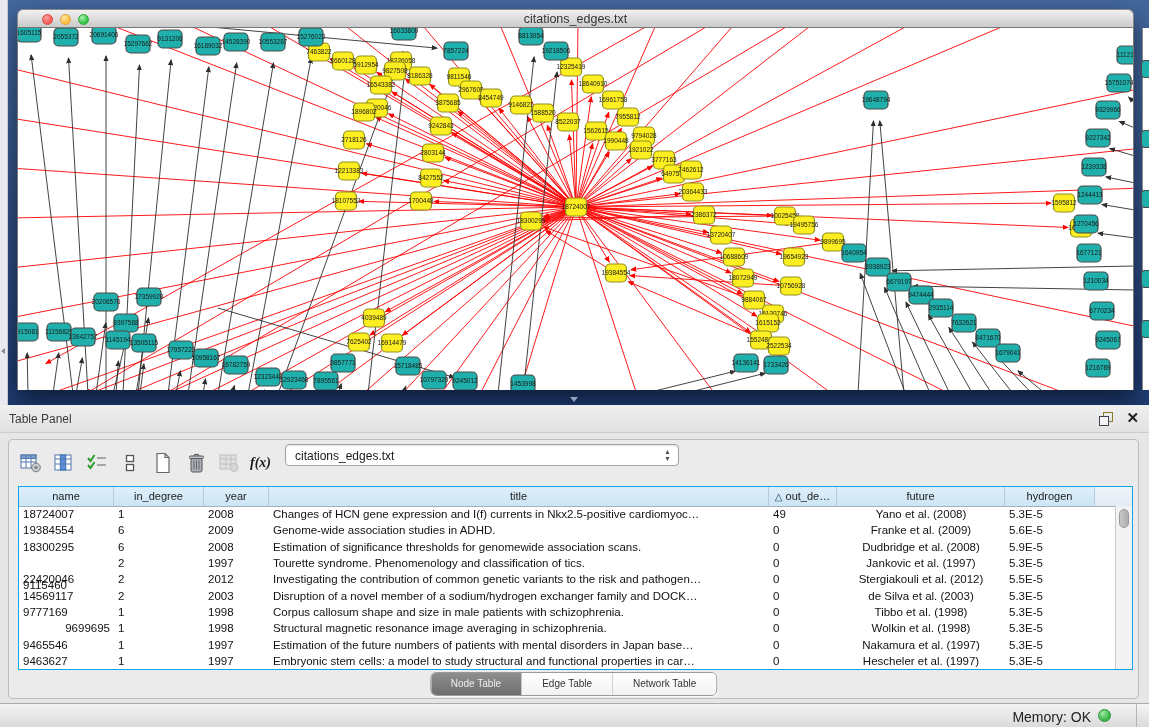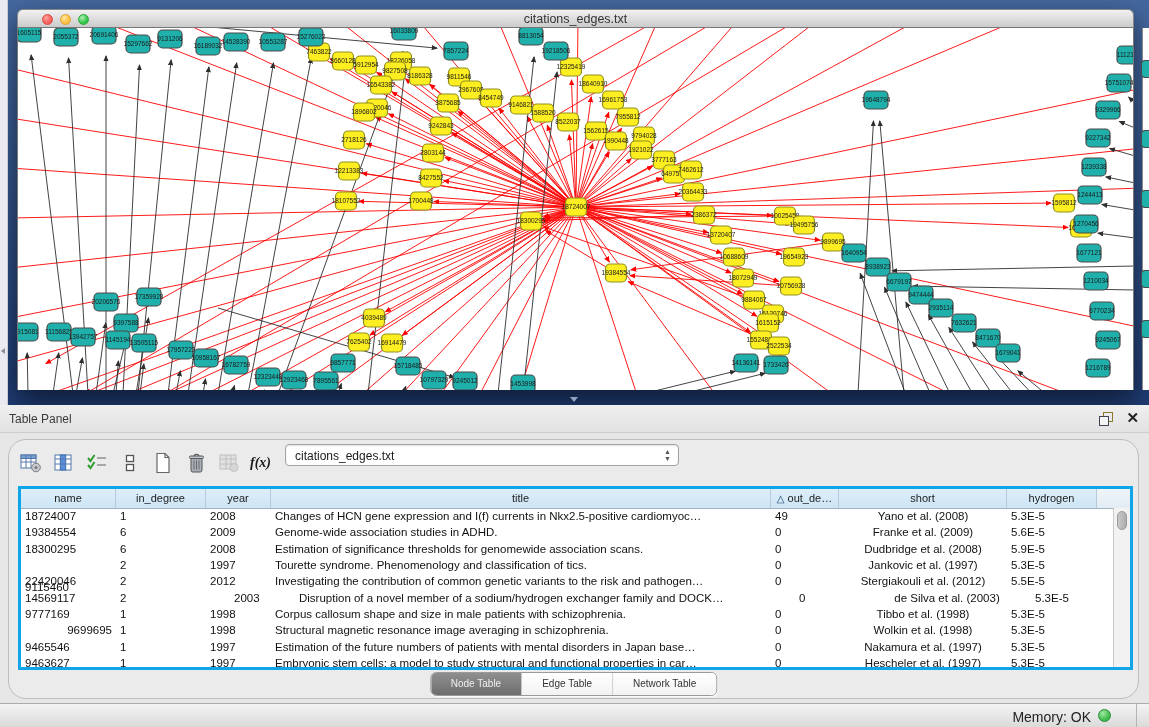--- a/index.html
+++ b/index.html
@@ -34,32 +34,32 @@
   .panel-header{position:absolute;left:0;top:405px;width:1149px;height:28px;box-sizing:border-box;
                 background:linear-gradient(#efefef,#e2e2e2);border-bottom:1px solid #cdcdcd}
   .panel-title{position:absolute;left:9px;top:7px;font-size:12px;color:#3b3b3b}
   .float-icon{position:absolute;right:36px;top:7px;width:14px;height:14px}
   .float-icon .sq-back{position:absolute;right:0;top:0;width:8px;height:8px;border:1.4px solid #8a7a2a;background:transparent}
   .float-icon .sq-front{position:absolute;left:0;bottom:0;width:8px;height:8px;border:1.4px solid #445;background:#f4f4f4}
   .close-icon{position:absolute;right:10px;top:5px;font-size:15px;font-weight:bold;color:#222;line-height:16px}
 
   .panel-body{position:absolute;left:0;top:433px;width:1149px;height:270px;background:#e6e6e6}
   .inner{position:absolute;left:8px;top:6px;width:1131px;height:260px;background:#ebebeb;
-         border:1px solid #bdbdbd;border-radius:18px;box-sizing:border-box}
+         border:1px solid #bdbdbd;border-radius:4px;box-sizing:border-box}
 
   .toolbar{position:absolute;left:10px;top:8px;height:30px;display:flex;align-items:center}
   .tool{width:24px;height:24px;margin-right:9px;display:flex;align-items:center;justify-content:center}
   .tool.dim{opacity:.45}
   .fx{font-family:"Liberation Serif",serif;font-style:italic;font-weight:bold;font-size:14px;color:#1a1a1a;margin-right:10px}
   .combo{position:absolute;left:276px;top:4px;width:394px;height:22px;background:#fff;border:1px solid #a3a3a3;
          border-radius:4px;box-sizing:border-box;box-shadow:inset 0 1px 2px rgba(0,0,0,.12)}
   .combo-text{position:absolute;left:9px;top:3.5px;font-size:12px;color:#1a1a1a}
   .combo-arrows{position:absolute;right:7px;top:3px;display:flex;flex-direction:column;line-height:7px;font-size:7px;color:#555}
 
-  .tablewrap{position:absolute;left:9px;top:46px;width:1115px;height:184px;background:#fff;border:3px solid #0ea5e9;box-sizing:border-box}
+  .tablewrap{position:absolute;left:9px;top:46px;width:1115px;height:184px;background:#fff;border:1px solid #0ea5e9;box-sizing:border-box}
   .thead{display:flex;height:19px;background:linear-gradient(#ddeefa,#cde5f4);border-bottom:1px solid #9fb4c2}
   .th{box-sizing:border-box;border-right:1px solid #b6cbd9;font-size:11px;color:#222;text-align:center;
       line-height:18px;overflow:hidden;white-space:nowrap;flex:none}
   .th .sort{color:#1d3e66;margin-right:3px;font-size:10px}
   .th-fill{flex:1;border-right:none;background:linear-gradient(#eef4f9,#e2ecf4)}
   .tbody{position:absolute;left:0;top:19px;right:16px;bottom:0;overflow:hidden}
   .tr{display:flex;height:16.3px;align-items:center}
   .td{box-sizing:border-box;font-size:11.5px;color:#111;white-space:nowrap;overflow:hidden;flex:none;padding:0 4px}
   .td.center{text-align:center}
   .vsb{position:absolute;right:0;top:19px;bottom:0;width:16px;background:#f2f2f2;border-left:1px solid #c9c9c9}
@@ -807,21 +807,21 @@
         </span>
     </div>
 
     <div class="tablewrap">
       <div class="thead" id="thead">
           <div class="th" style="width: 95px;">name</div>
           <div class="th" style="width: 90px;">in_degree</div>
           <div class="th" style="width: 65px;">year</div>
           <div class="th" style="width: 500px;">title</div>
           <div class="th" style="width: 68px;"><span class="sort">△</span>out_de…</div>
-          <div class="th" style="width: 168px;">short</div>
+          <div class="th" style="width: 168px;">future</div>
           <div class="th" style="width: 90px;">hydrogen</div>
           <div class="th th-fill"></div>
         </div>
       <div class="tbody" id="tbody">
           <div class="tr">
             <div class="td" style="width: 95px;">18724007</div>
             <div class="td" style="width: 90px;">1</div>
             <div class="td" style="width: 65px;">2008</div>
             <div class="td" style="width: 500px;">Changes of HCN gene expression and I(f) currents in Nkx2.5-positive cardiomyoc…</div>
             <div class="td" style="width: 68px;">49</div>
@@ -860,21 +860,21 @@
             <div class="td" style="width: 90px;">2</div>
             <div class="td" style="width: 65px;">2012</div>
             <div class="td" style="width: 500px;">Investigating the contribution of common genetic variants to the risk and pathogen…</div>
             <div class="td" style="width: 68px;">0</div>
             <div class="td center" style="width: 168px;">Stergiakouli et al. (2012)</div>
             <div class="td" style="width: 90px;">5.5E-5</div>
           </div>
           <div class="tr">
             <div class="td" style="width: 95px;">14569117</div>
             <div class="td" style="width: 90px;">2</div>
-            <div class="td" style="width: 65px; margin-left: 24px;">2003</div>
+            <div class="td" style="width: 65px;">2003</div>
             <div class="td" style="width: 500px;">Disruption of a novel member of a sodium/hydrogen exchanger family and DOCK…</div>
             <div class="td" style="width: 68px;">0</div>
             <div class="td center" style="width: 168px;">de Silva et al. (2003)</div>
             <div class="td" style="width: 90px;">5.3E-5</div>
           </div>
           <div class="tr">
             <div class="td" style="width: 95px;">9777169</div>
             <div class="td" style="width: 90px;">1</div>
             <div class="td" style="width: 65px;">1998</div>
             <div class="td" style="width: 500px;">Corpus callosum shape and size in male patients with schizophrenia.</div>

